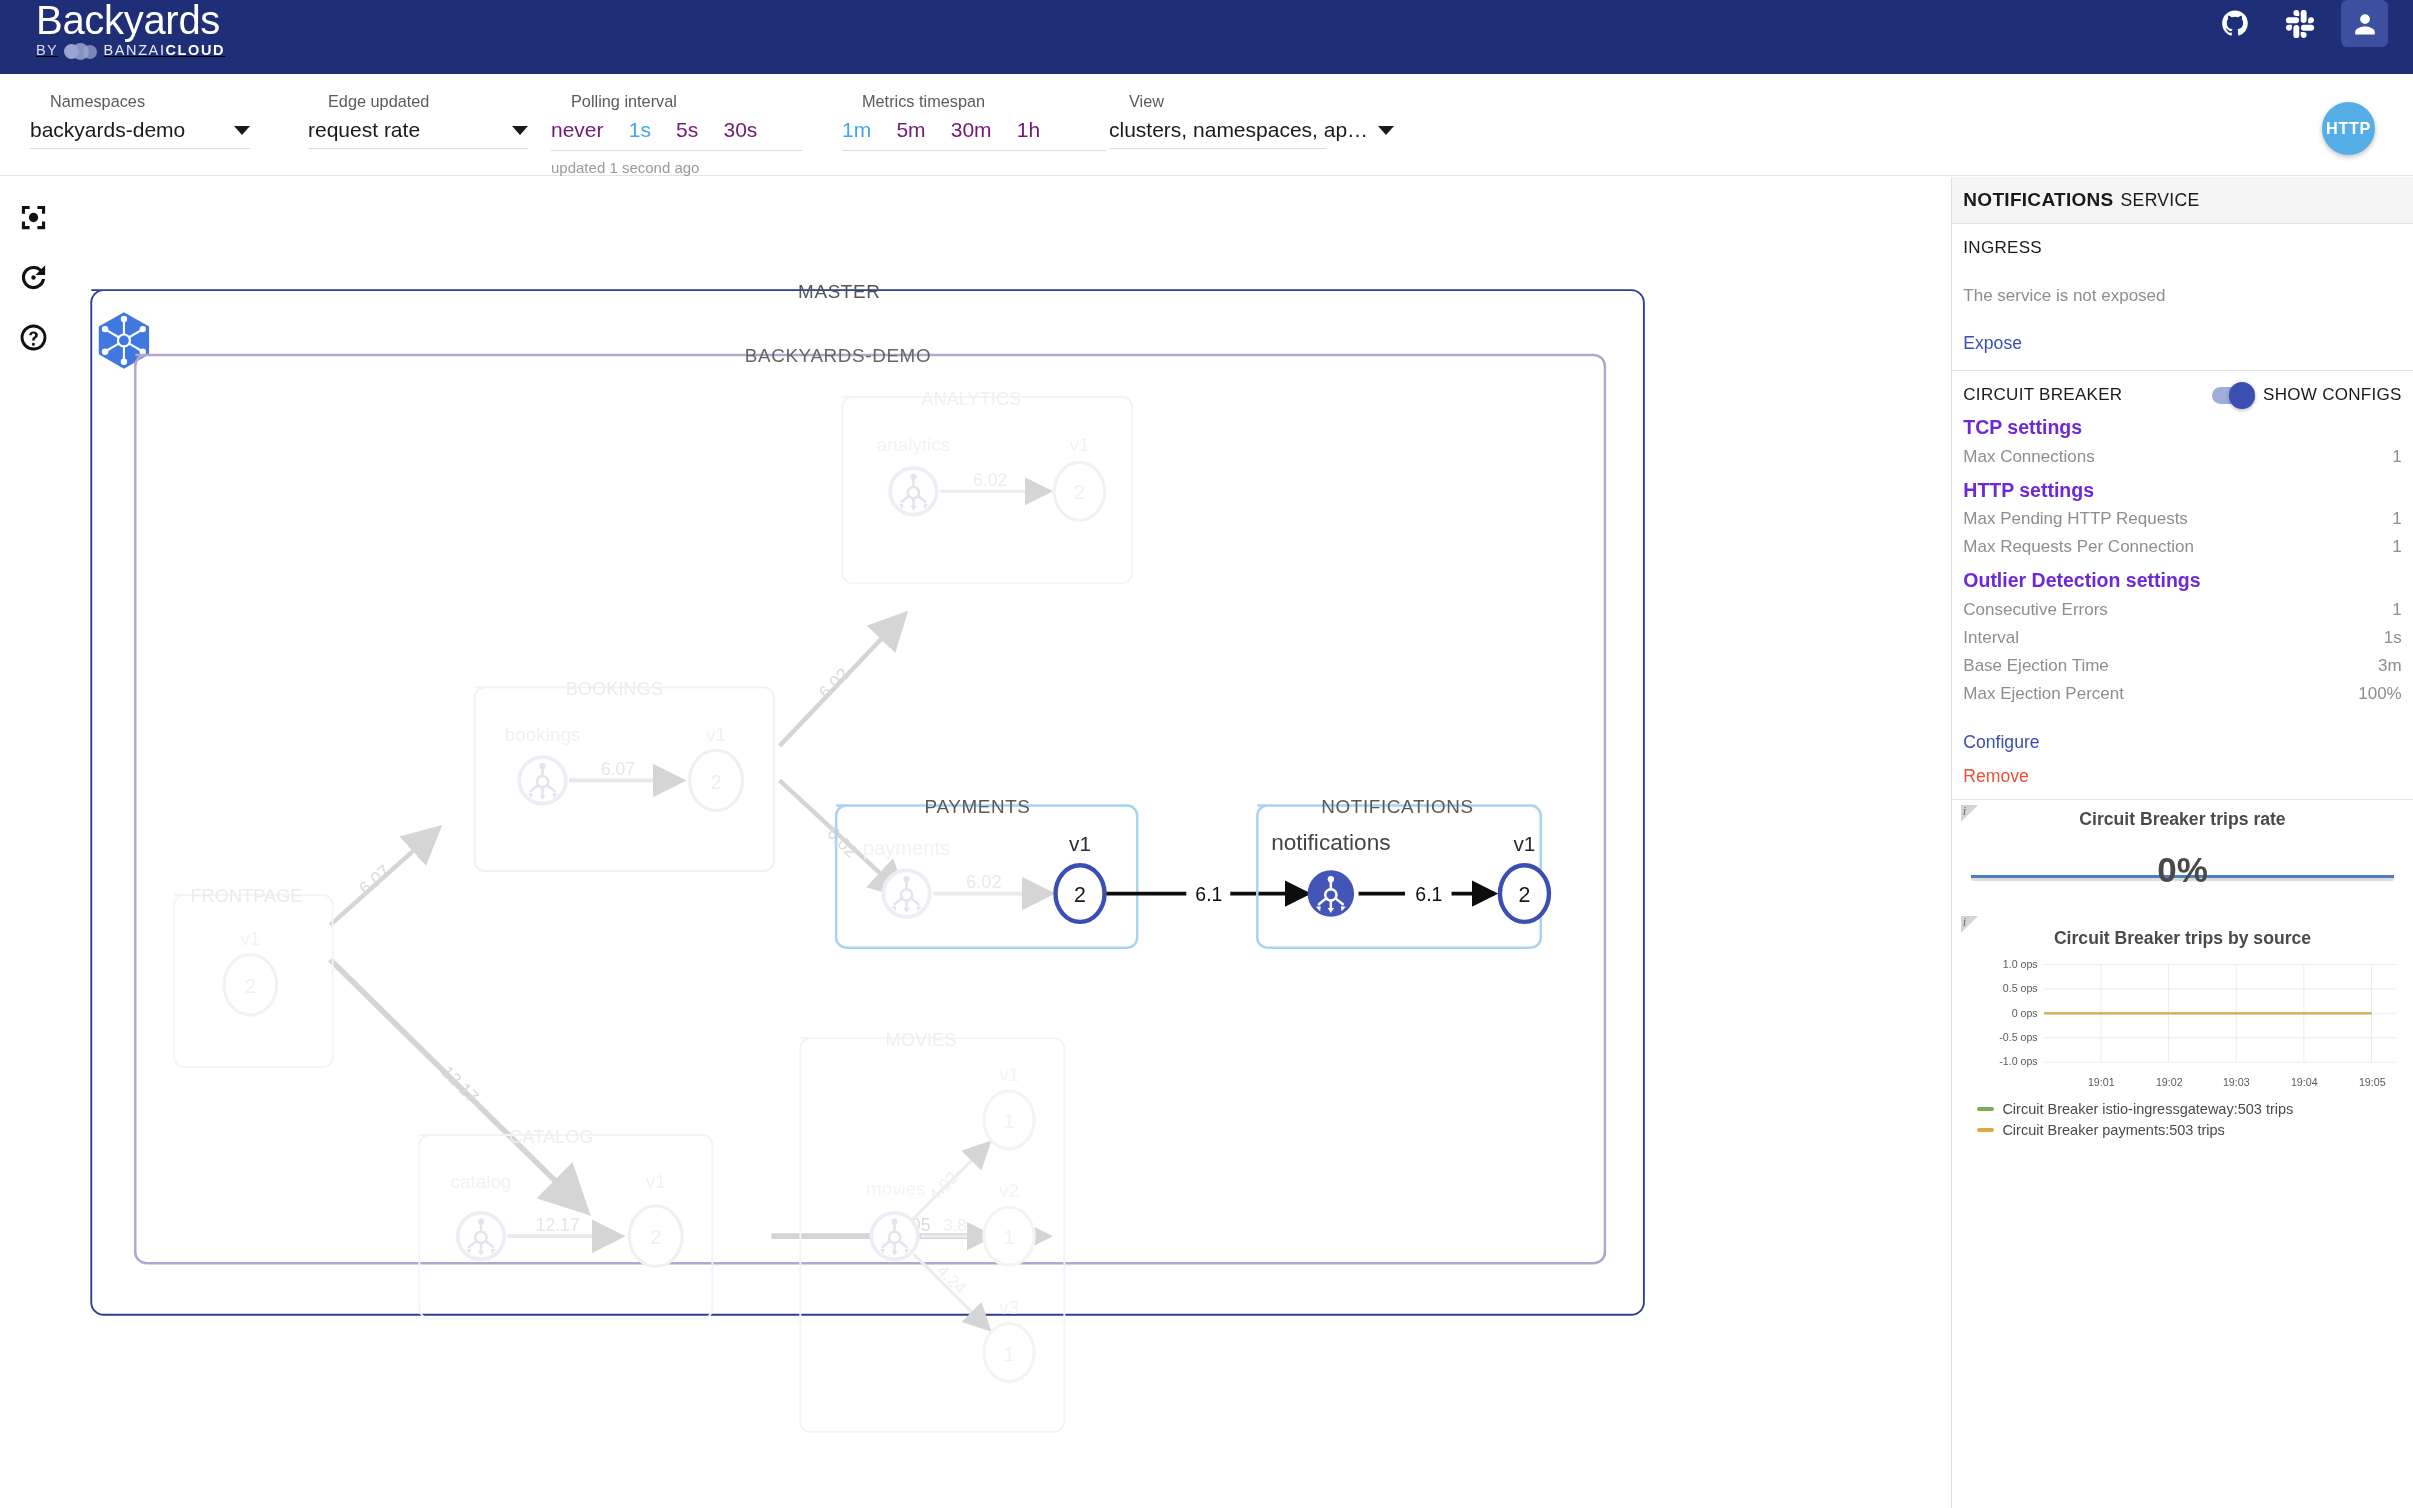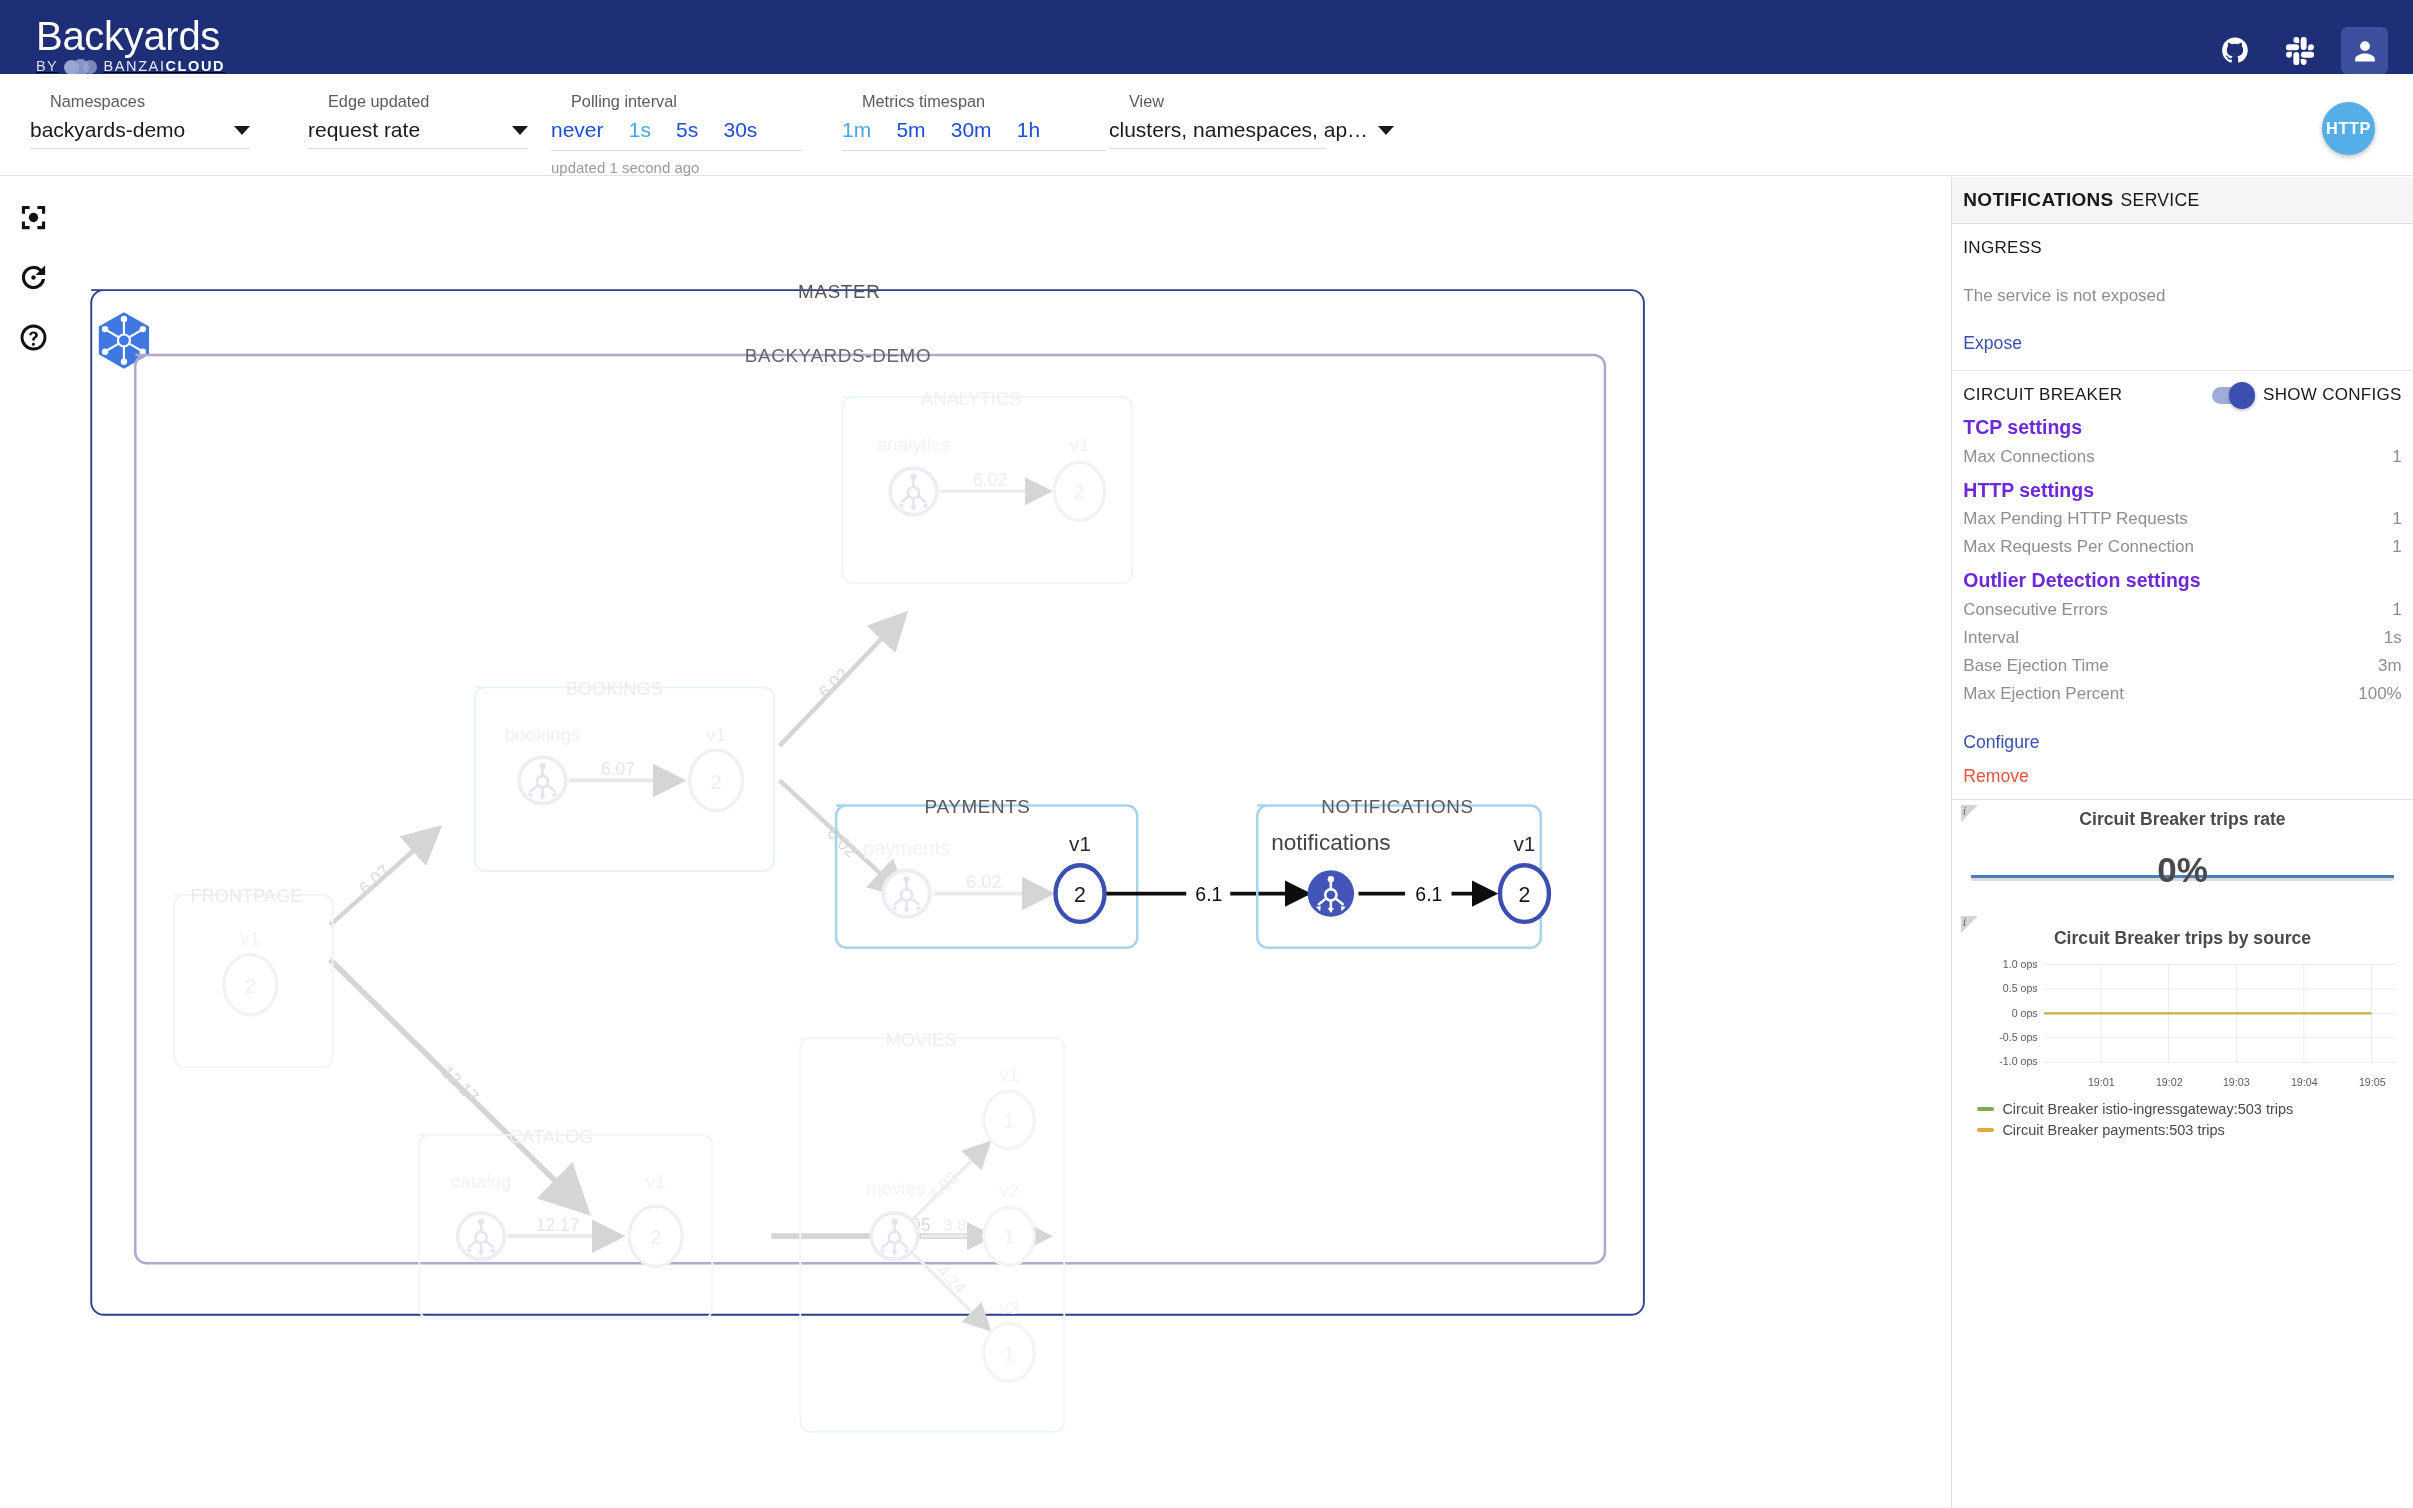--- a/index.html
+++ b/index.html
@@ -8,21 +8,21 @@
     font-family: "Liberation Sans", sans-serif;
     background: #ffffff;
     overflow: hidden;
   }
 
   
   #app-header {
     position: absolute; top: 0; left: 0;
     width: 2413px; height: 74px;
     background: #1f2f77;
-    display: flex; align-items: flex-end;
+    display: flex; align-items: flex-start;
   }
   #brand { margin-left: 36px; display: flex; flex-direction: column; }
   #brand-title {
     color: #ffffff; font-size: 40px; line-height: 41px;
     font-weight: 400; letter-spacing: -0.3px;
   }
   #brand-sub {
     display: flex; align-items: center; gap: 6.3px;
     margin-top: 1.3px;
     text-decoration: underline;
@@ -68,21 +68,21 @@
     border-bottom: 1.3px solid #dbdbdb; padding-bottom: 6.3px;
   }
   .tb-select-value { font-size: 21px; color: #1a1a1a; white-space: nowrap; }
   .tb-caret {
     width: 0; height: 0; margin-left: 10px;
     border-left: 8.2px solid transparent; border-right: 8.2px solid transparent;
     border-top: 9.4px solid #1a1a1a;
   }
   .tb-choices { display: flex; border-bottom: 1.3px solid #dbdbdb; padding-bottom: 7.5px; gap: 0; }
   .tb-choice {
-    font-size: 21px; color: #1d4ed8; cursor: pointer;
+    font-size: 21px; color: #701a75; cursor: pointer;
     padding: 0 12.6px; white-space: nowrap;
   }
   .tb-choice:first-child { padding-left: 0; }
   .tb-choice.sel { color: #44a7e8; }
   .tb-updated { font-size: 15px; color: #9a9a9a; margin-top: 8.2px; }
 
   #g-namespaces { left: 30px;  width: 220px; }
   #g-edgelabels { left: 308px; width: 220px; }
   #g-polling    { left: 551px; width: 251px; }
   #g-timespan   { left: 842px; width: 264px; }

